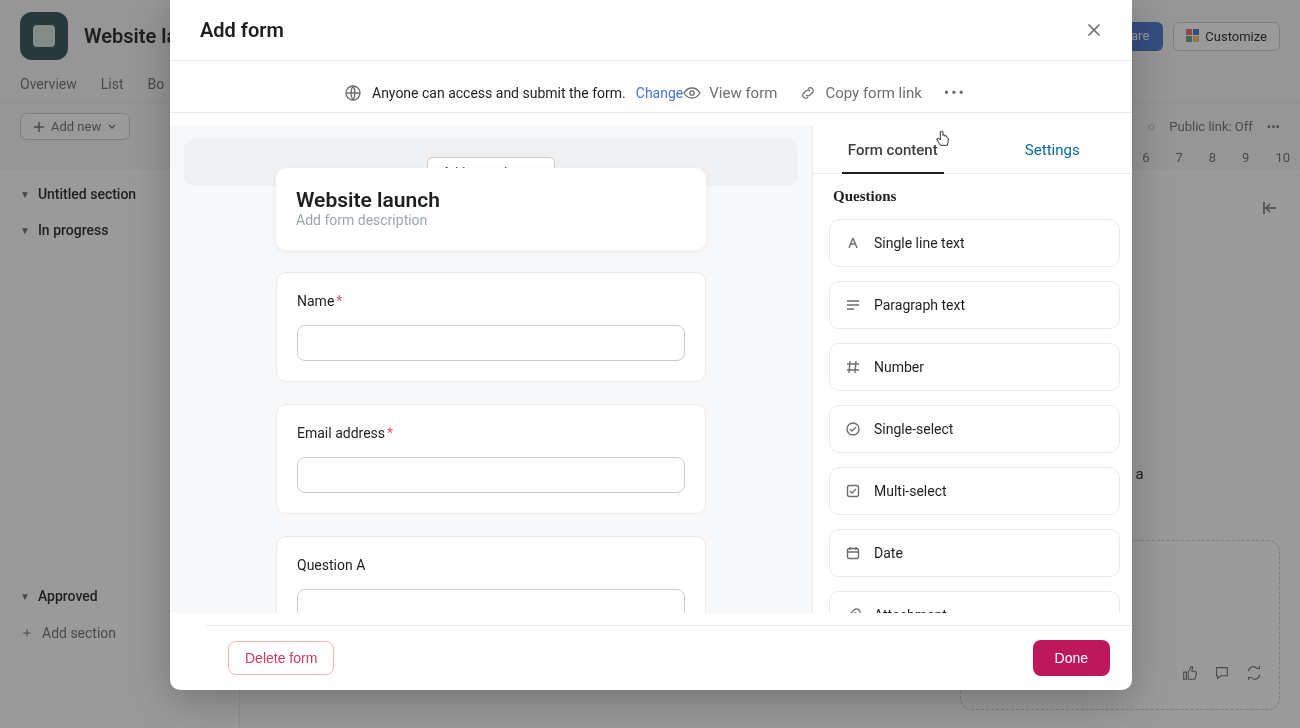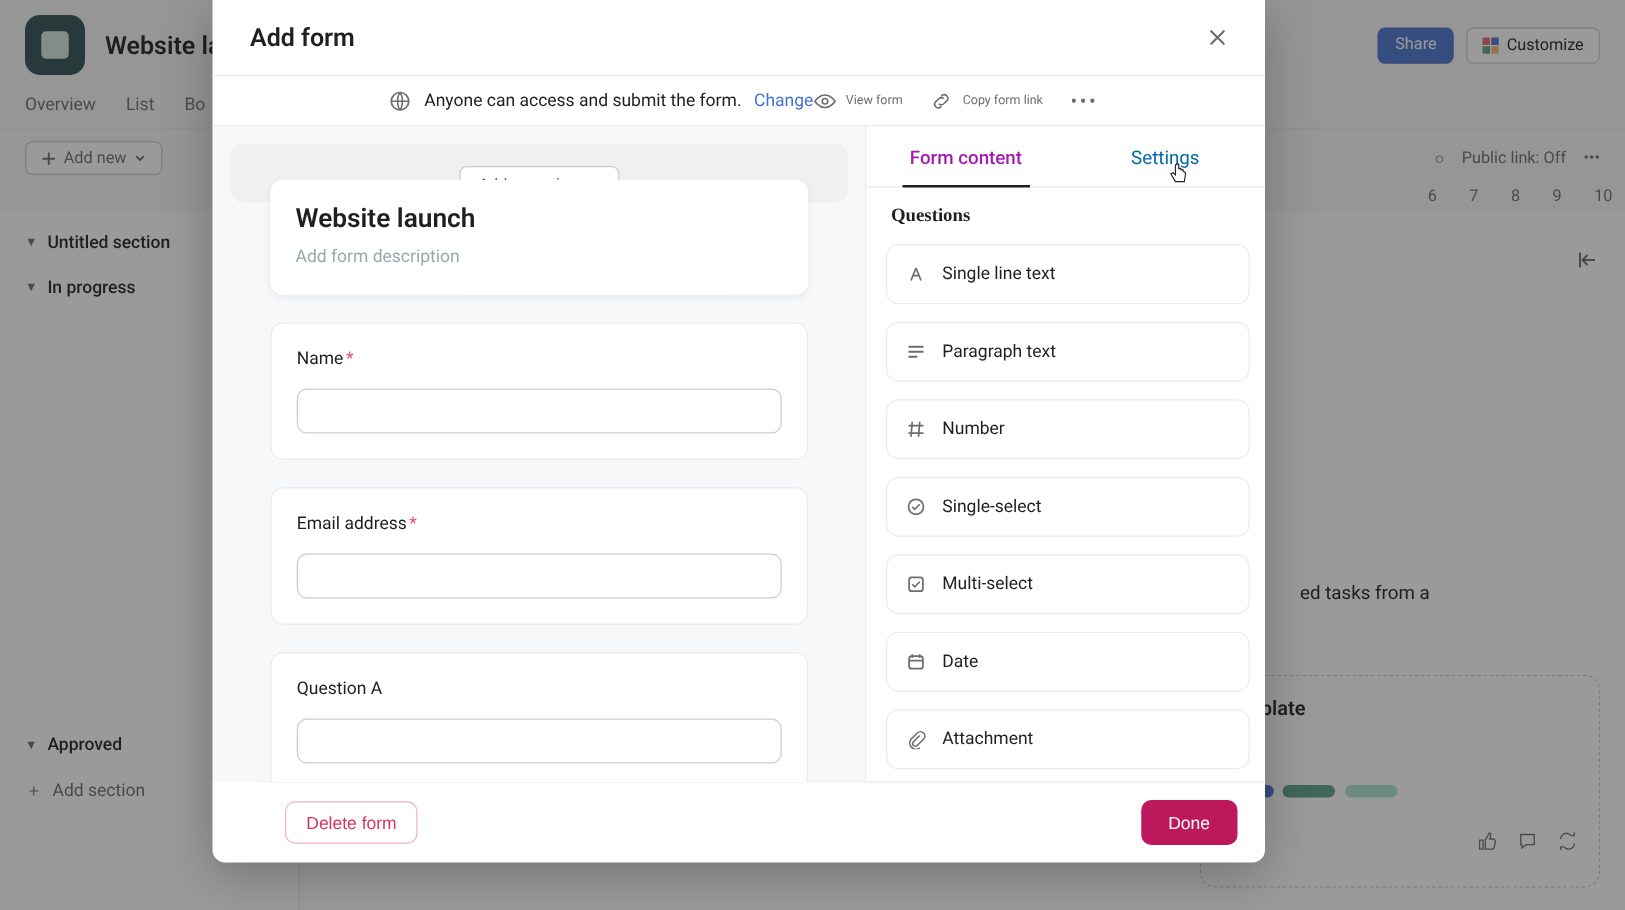--- a/index.html
+++ b/index.html
@@ -18,21 +18,21 @@
     .bg-page { position: absolute; inset: 0; filter: saturate(0.95); }
     .bg-header { display: flex; align-items: center; gap: 16px; padding: 12px 20px; }
     .bg-project-icon {
       width: 48px; height: 48px; border-radius: 12px; background: #2e4f4f;
       display: flex; align-items: center; justify-content: center;
     }
     .bg-project-icon-inner { width: 22px; height: 22px; background: #d7e6e0; border-radius: 4px; }
     .bg-title { font-size: 20px; font-weight: 600; }
     .bg-header-right { margin-left: auto; display: flex; gap: 10px; }
     .bg-share-btn { background: #4573d2; color: #fff; padding: 6px 14px; border-radius: 6px; font-size: 13px; }
-    .bg-customize-btn { background: #fff; border: 1px solid #cfcbcb; padding: 6px 12px; border-radius: 6px; font-size: 13px; display: flex; align-items: center; gap: 6px; }
+    .bg-customize-btn { background: #fff; border: 1px solid #cfcbcb; padding: 6px 12px; border-radius: 6px; font-size: 13px; display: flex; gap: 6px; }
     .bg-customize-swatch { display: inline-grid; grid-template-columns: 6px 6px; grid-template-rows: 6px 6px; gap: 1px; }
     .bg-customize-swatch > span:nth-child(1){background:#f06a6a;} .bg-customize-swatch > span:nth-child(2){background:#4573d2;}
     .bg-customize-swatch > span:nth-child(3){background:#5da283;} .bg-customize-swatch > span:nth-child(4){background:#f1bd6c;}
     .bg-tabs { display: flex; gap: 24px; padding: 4px 20px 0 20px; border-bottom: 1px solid #eceae9; }
     .bg-tab { font-size: 14px; color: #6d6e6f; padding-bottom: 10px; }
     .bg-second-row { display:flex; align-items:center; justify-content:space-between; padding: 10px 20px; color:#6d6e6f; font-size:13px;}
     .bg-addnew { border:1px solid #cfcbcb; background:#fff; border-radius:6px; padding:5px 12px; display:flex; align-items:center; gap:6px;}
     .bg-second-right { display:flex; gap:14px; align-items:center;}
     .bg-sidebar { width: 240px; border-right:1px solid #eceae9; position:absolute; left:0; top:170px; bottom:0; padding: 6px 14px; background:#fff;}
     .bg-sidebar-section { display:flex; align-items:center; gap:8px; padding:10px 6px; font-weight:500;}
@@ -49,46 +49,47 @@
     .bg-collapse-icon { position:absolute; right:20px; top:198px; width:20px; height:20px; color:#6d6e6f;}
 
     
     .scrim { position:absolute; inset:0; background: rgba(30,31,33,0.45); }
 
     
     .modal {
       position: absolute;
       left: 170px;
       top: 0;
-      width: 842px;
+      width: 962px;
       height: 690px;
       background: #fff;
       border-radius: 0 0 10px 10px;
       box-shadow: 0 10px 40px rgba(0,0,0,0.25);
       display: flex;
       flex-direction: column;
+      gap: 12px;
     }
     .modal-header {
       display: flex; align-items: center; justify-content: space-between;
       padding: 14px 22px 14px 30px;
       border-bottom: 1px solid #edeae9;
     }
     .modal-title { font-size: 20px; font-weight: 600; }
     .close-btn { width: 32px; height: 32px; display:flex; align-items:center; justify-content:center; border-radius:6px; cursor:pointer; color:#6d6e6f;}
 
     .modal-subheader {
       display: flex; align-items: center; justify-content: center;
       padding: 10px 22px 10px 30px;
       border-bottom: 1px solid #edeae9;
     }
     .access-row { display:flex; align-items:center; gap:10px; color:#1e1f21; }
     .access-row .globe { color:#6d6e6f; }
     .change-link { color:#4573d2; cursor:pointer; }
     .subheader-actions { display:flex; align-items:center; gap:22px; color:#6d6e6f; }
-    .subheader-action { display:flex; align-items:center; gap:8px; cursor:pointer; font-size:10px; }
+    .subheader-action { display:flex; align-items:center; gap:8px; cursor:pointer; font-size:15px; }
     .more-dots { letter-spacing: 2px; font-size:16px; }
 
     .modal-body {
       flex: 1; display:flex; overflow:hidden;
     }
 
     
     .preview-panel {
       flex: 1;
       background: #f7f8f9;
@@ -112,21 +113,21 @@
     .form-card {
       width: 430px;
       background:#fff;
       border-radius: 10px;
       box-shadow: 0 2px 6px rgba(0,0,0,0.06);
       padding: 20px 20px 22px 20px;
       margin-top: -18px;
       z-index:1;
     }
     .form-title { font-size: 21px; font-weight: 600; }
-    .form-desc-placeholder { color:#9ca6af; font-size:14px; margin-top:10px; }
+    .form-desc-placeholder { color:#9ca6af; font-size:14px; }
 
     .question-card {
       width: 430px;
       background:#fff;
       border-radius: 10px;
       border: 1px solid #edeae9;
       padding: 20px;
       margin-top: 22px;
     }
     .q-label { font-size:14px; }
@@ -143,21 +144,21 @@
       display:flex; flex-direction:column;
       padding: 0;
     }
     .side-tabs { display:flex; }
     .side-tab {
       flex:1; text-align:center; padding: 16px 0 14px 0;
       font-size:15px; color:#0369a1; cursor:pointer;
       border-bottom: 1px solid #edeae9;
       position:relative;
     }
-    .side-tab.active { color:#a21caf; font-weight:500; }
+    .side-tab.active { color:#404040; font-weight:500; }
     .side-tab.active::after {
       content:""; position:absolute; left:18%; right:18%; bottom:-1px; height:2px; background:#1e1f21;
     }
     .side-body { padding: 14px 12px 0 16px; overflow-y:auto; flex:1; }
     .side-heading { font-size:15px; font-weight:600; margin-bottom:14px; padding-left:4px;font-family:Liberation Serif, serif;}
     .qtype {
       display:flex; align-items:center; gap:12px;
       border:1px solid #edeae9; border-radius:10px; padding:14px 14px;
       margin-bottom:14px; cursor:grab; background:#fff;
       color:#1e1f21;

